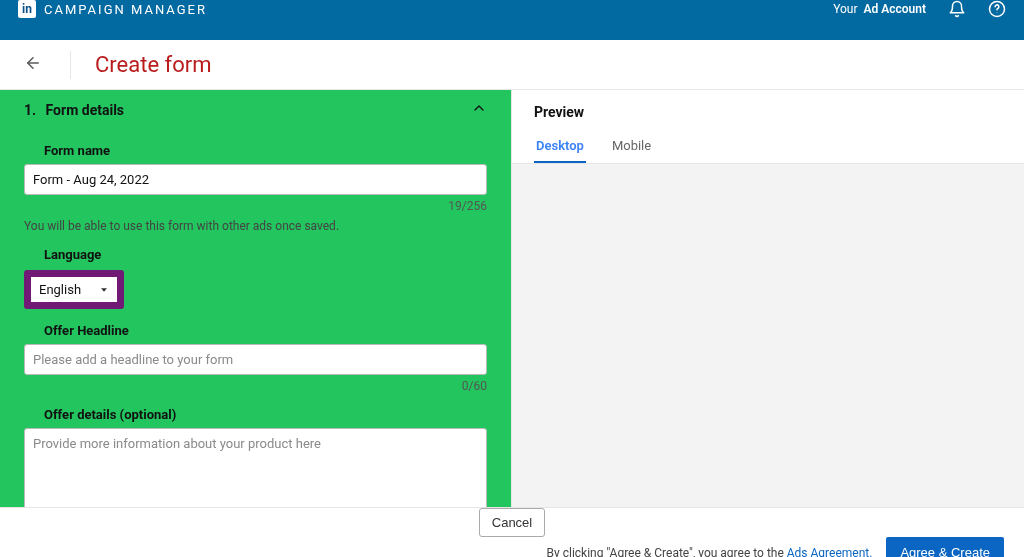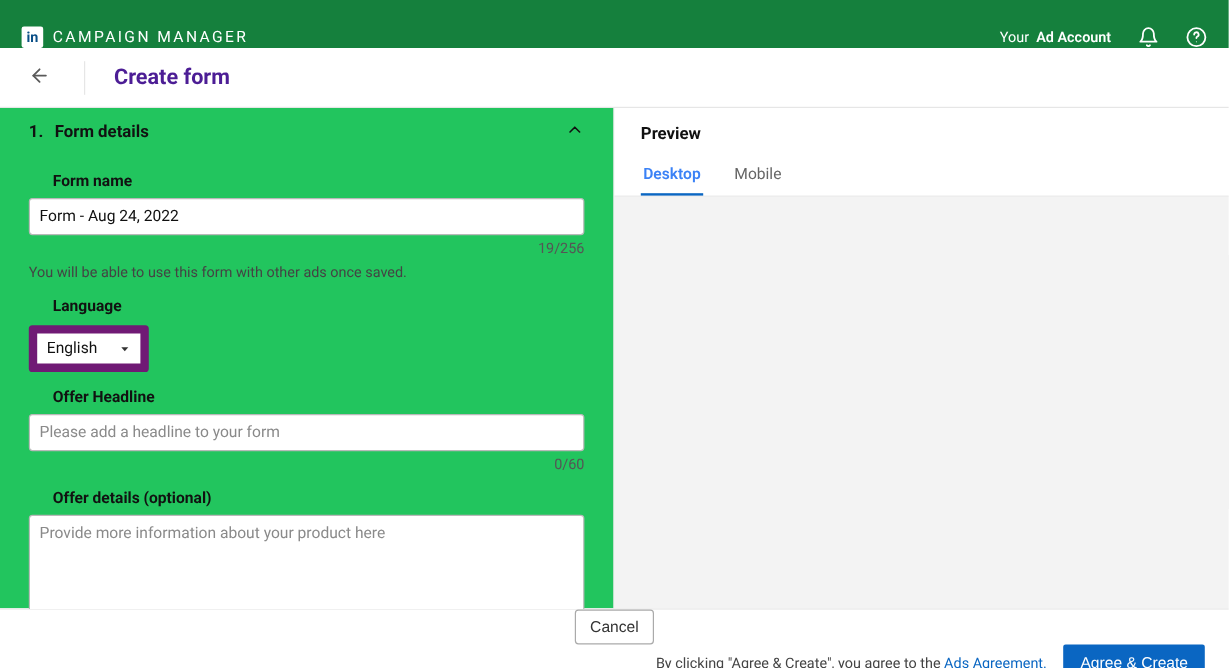--- a/index.html
+++ b/index.html
@@ -8,25 +8,25 @@
     font-size: 13px;
     color: #111;
     background: #fff;
     width: 1024px;
     height: 557px;
     overflow: hidden;
     position: relative;
   }
 
   .topbar {
-    background: #15803d;
+    background: #0369a1;
     color: #fff;
     height: 40px;
     display: flex;
-    align-items: flex-end;
+    align-items: flex-start;
     padding: 0 18px;
   }
   .topbar-left { display: flex; align-items: center; gap: 8px; }
   .li-logo {
     width: 18px; height: 18px; border-radius: 2px;
     background: #fff; color: #0a4f87;
     display: flex; align-items: center; justify-content: center;
     font-weight: 700; font-size: 12px;
   }
   .brand {
@@ -48,21 +48,21 @@
     padding: 0 20px;
     gap: 24px;
     border-bottom: 1px solid #e6e6e6;
   }
   .back-btn {
     background: none; border: none; cursor: pointer;
     padding: 4px;
   }
   .vline { width:1px; height:28px; background:#e6e6e6; }
   .page-title {
-    font-size: 18px; font-weight: 700; color: #4c1d95;
+    font-size: 22px; font-weight: 400; color: #b91c1c;
   }
 
   .body-wrap {
     display: flex;
     height: calc(557px - 40px - 50px - 50px);
   }
 
   .left-pane {
     width: 512px;
     border-right: 1px solid #e6e6e6;

